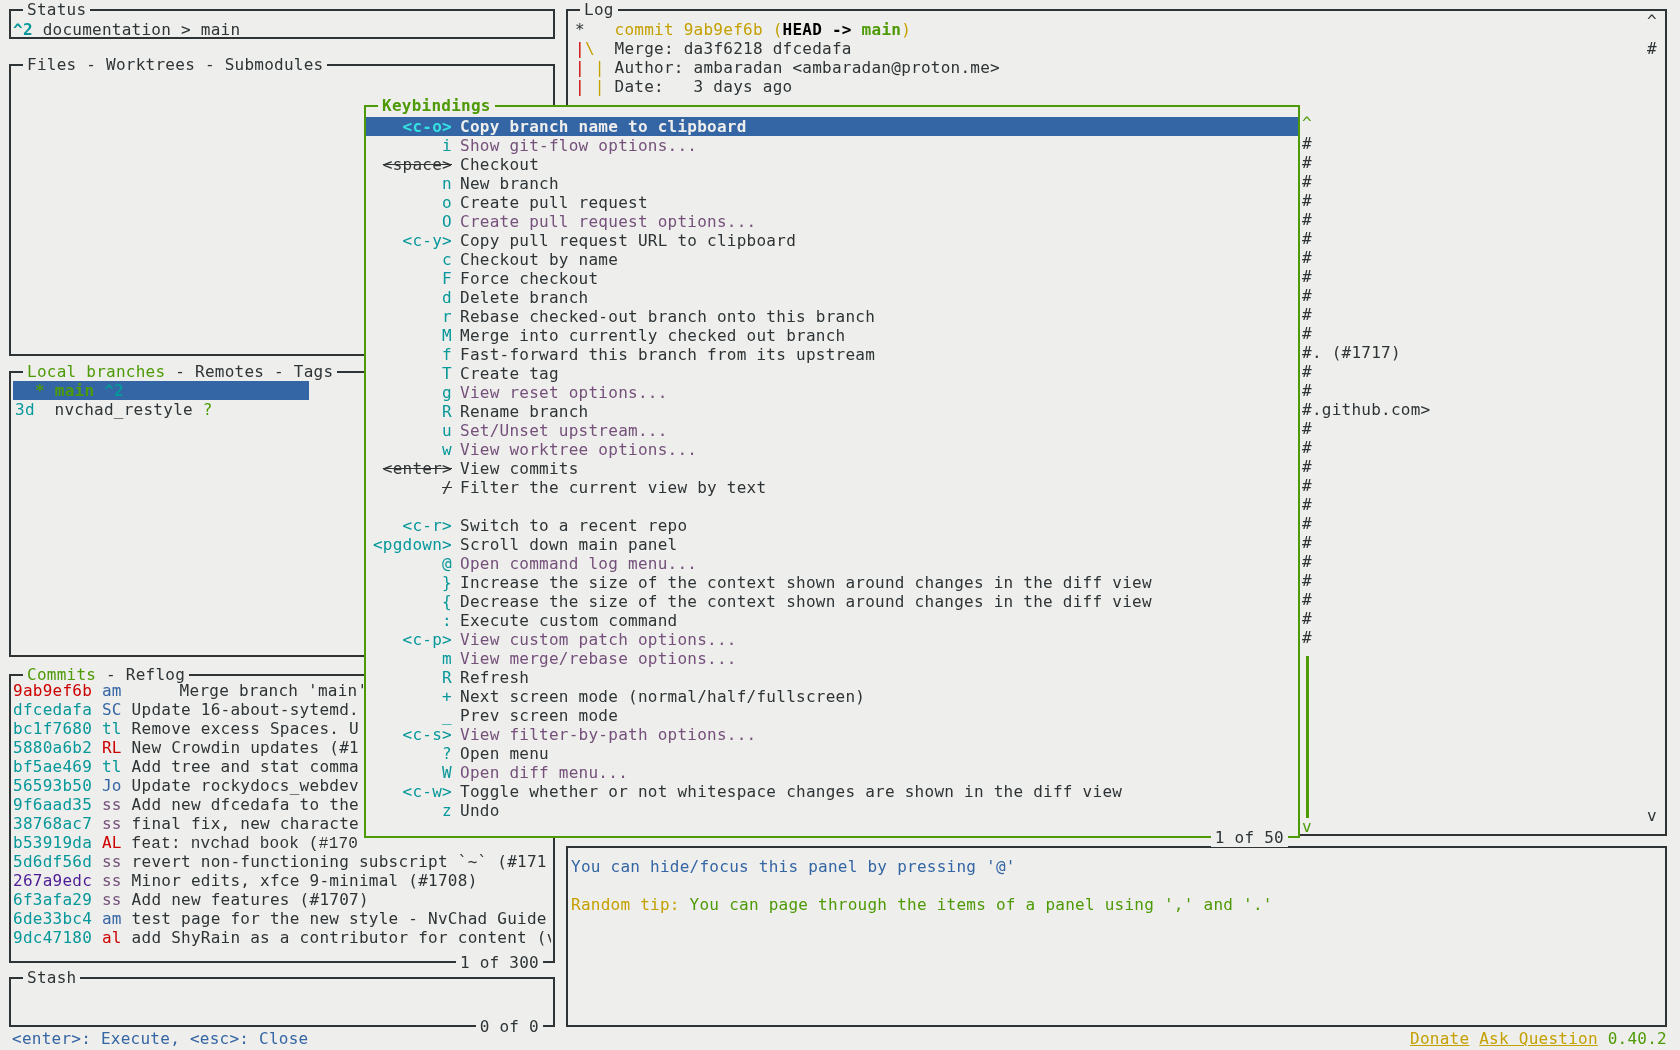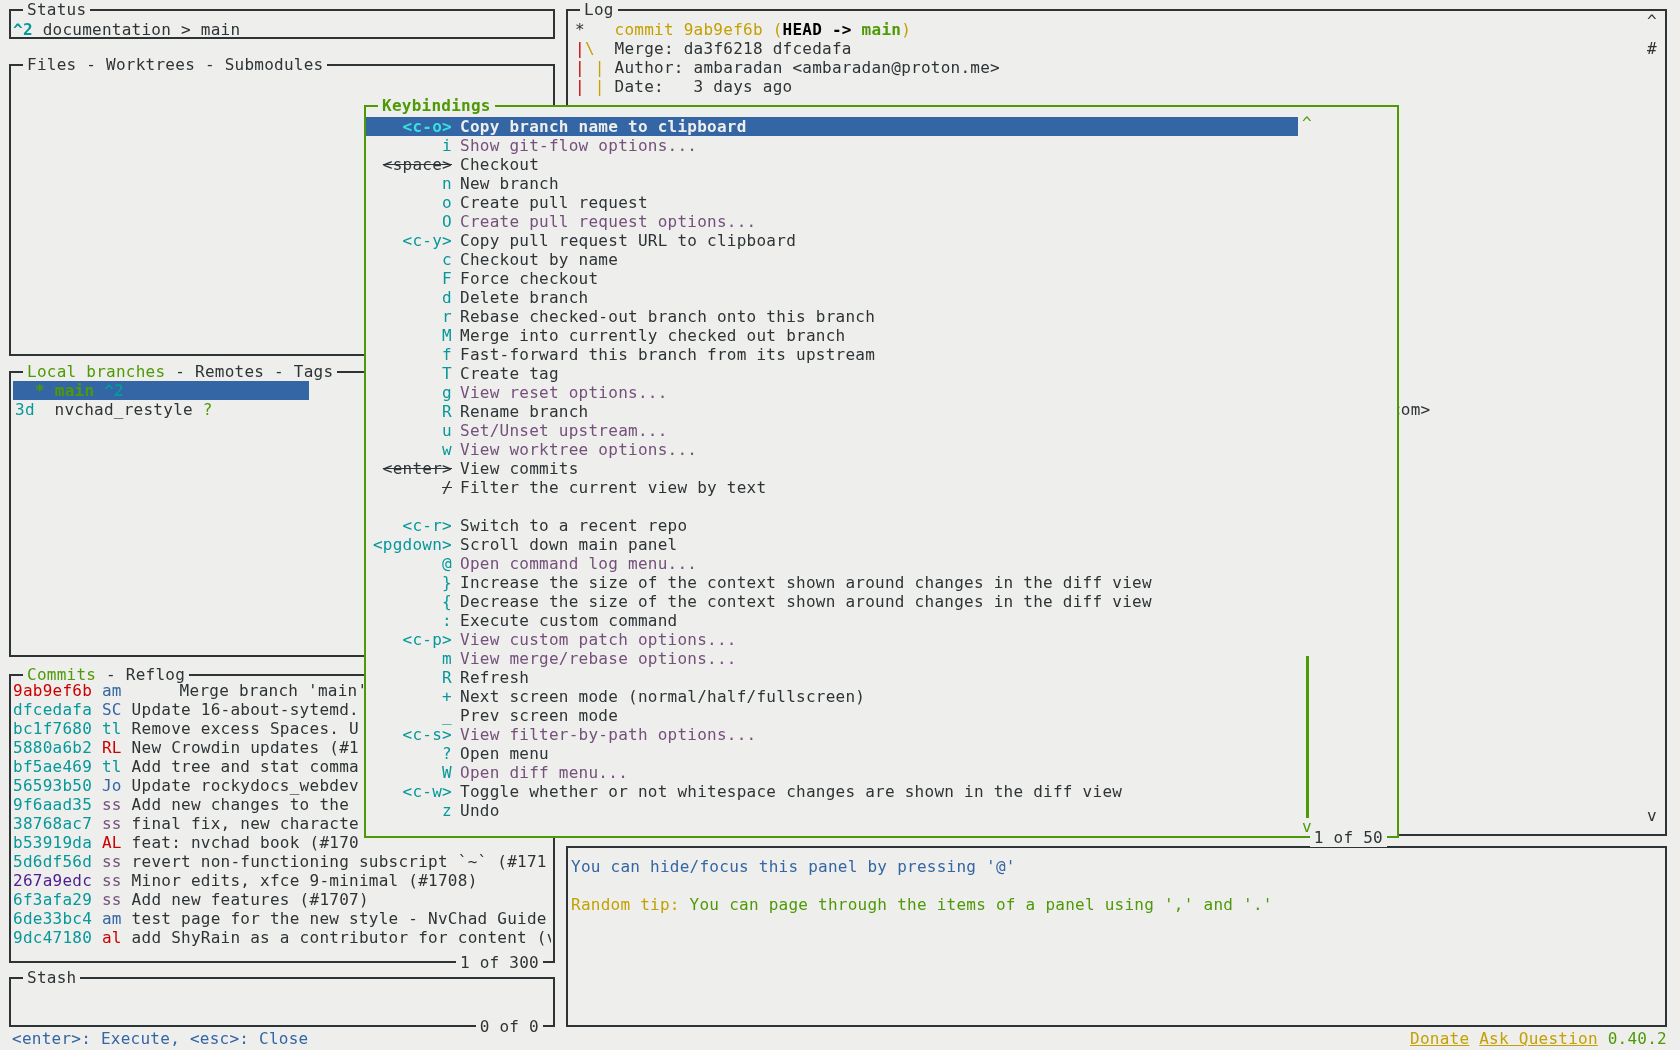--- a/index.html
+++ b/index.html
@@ -51,23 +51,23 @@
 
 <div class="panel" style="left:9px;top:674px;width:546px;height:289px">
   <div class="ptitle"><span class="green">Commits</span><span> - Reflog</span></div>
   <div class="rows" id="commit-rows" style="left:2px;top:5px;right:2px;overflow:hidden">
       <div class="trow"><span style="color: rgb(204, 0, 0);">9ab9ef6b</span><span style="color: rgb(46, 52, 54);"> </span><span style="color: rgb(52, 101, 164);">am</span><span style="color: rgb(46, 52, 54);"> </span><span style="color: rgb(46, 52, 54); margin-left: 48px;">Merge branch 'main' of</span></div>
       <div class="trow"><span style="color: rgb(6, 152, 154);">dfcedafa</span><span style="color: rgb(46, 52, 54);"> </span><span style="color: rgb(52, 101, 164);">SC</span><span style="color: rgb(46, 52, 54);"> </span><span style="color: rgb(46, 52, 54);">Update 16-about-sytemd.</span></div>
       <div class="trow"><span style="color: rgb(6, 152, 154);">bc1f7680</span><span style="color: rgb(46, 52, 54);"> </span><span style="color: rgb(6, 152, 154);">tl</span><span style="color: rgb(46, 52, 54);"> </span><span style="color: rgb(46, 52, 54);">Remove excess Spaces. U</span></div>
       <div class="trow"><span style="color: rgb(6, 152, 154);">5880a6b2</span><span style="color: rgb(46, 52, 54);"> </span><span style="color: rgb(204, 0, 0);">RL</span><span style="color: rgb(46, 52, 54);"> </span><span style="color: rgb(46, 52, 54);">New Crowdin updates (#1</span></div>
       <div class="trow"><span style="color: rgb(6, 152, 154);">bf5ae469</span><span style="color: rgb(46, 52, 54);"> </span><span style="color: rgb(6, 152, 154);">tl</span><span style="color: rgb(46, 52, 54);"> </span><span style="color: rgb(46, 52, 54);">Add tree and stat comma</span></div>
       <div class="trow"><span style="color: rgb(6, 152, 154);">56593b50</span><span style="color: rgb(46, 52, 54);"> </span><span style="color: rgb(52, 101, 164);">Jo</span><span style="color: rgb(46, 52, 54);"> </span><span style="color: rgb(46, 52, 54);">Update rockydocs_webdev</span></div>
-      <div class="trow"><span style="color: rgb(6, 152, 154);">9f6aad35</span><span style="color: rgb(46, 52, 54);"> </span><span style="color: rgb(117, 80, 123);">ss</span><span style="color: rgb(46, 52, 54);"> </span><span style="color: rgb(46, 52, 54);">Add new changes to the</span></div>
+      <div class="trow"><span style="color: rgb(6, 152, 154);">9f6aad35</span><span style="color: rgb(46, 52, 54);"> </span><span style="color: rgb(117, 80, 123);">ss</span><span style="color: rgb(46, 52, 54);"> </span><span style="color: rgb(46, 52, 54);">Add new dfcedafa to the</span></div>
       <div class="trow"><span style="color: rgb(6, 152, 154);">38768ac7</span><span style="color: rgb(46, 52, 54);"> </span><span style="color: rgb(117, 80, 123);">ss</span><span style="color: rgb(46, 52, 54);"> </span><span style="color: rgb(46, 52, 54);">final fix, new characte</span></div>
-      <div class="trow"><span style="color: rgb(6, 152, 154);">b53919da</span><span style="color: rgb(46, 52, 54);"> </span><span style="color: rgb(204, 0, 0);">AL</span><span style="color: rgb(46, 52, 54);"> </span><span style="color: rgb(46, 52, 54);">feat: nvchad book (#170</span></div>
+      <div class="trow"><span style="color: rgb(6, 152, 154);">b53919da</span><span style="color: rgb(46, 52, 54);"> </span><span style="color: rgb(204, 0, 0);">AL</span><span style="color: rgb(46, 52, 54);"> </span><span style="color: rgb(46, 52, 54); font-family: Liberation Mono, monospace;">feat: nvchad book (#170</span></div>
       <div class="trow"><span style="color: rgb(6, 152, 154);">5d6df56d</span><span style="color: rgb(46, 52, 54);"> </span><span style="color: rgb(117, 80, 123);">ss</span><span style="color: rgb(46, 52, 54);"> </span><span style="color: rgb(46, 52, 54);">revert non-functioning subscript `~` (#171</span></div>
       <div class="trow"><span style="color: #4c1d95;">267a9edc</span><span style="color: rgb(46, 52, 54);"> </span><span style="color: rgb(117, 80, 123);">ss</span><span style="color: rgb(46, 52, 54);"> </span><span style="color: rgb(46, 52, 54);">Minor edits, xfce 9-minimal (#1708)</span></div>
       <div class="trow"><span style="color: rgb(6, 152, 154);">6f3afa29</span><span style="color: rgb(46, 52, 54);"> </span><span style="color: rgb(117, 80, 123);">ss</span><span style="color: rgb(46, 52, 54);"> </span><span style="color: rgb(46, 52, 54);">Add new features (#1707)</span></div>
       <div class="trow"><span style="color: rgb(6, 152, 154);">6de33bc4</span><span style="color: rgb(46, 52, 54);"> </span><span style="color: rgb(52, 101, 164);">am</span><span style="color: rgb(46, 52, 54);"> </span><span style="color: rgb(46, 52, 54);">test page for the new style - NvChad Guide</span></div>
       <div class="trow"><span style="color: rgb(6, 152, 154);">9dc47180</span><span style="color: rgb(46, 52, 54);"> </span><span style="color: rgb(204, 0, 0);">al</span><span style="color: rgb(46, 52, 54);"> </span><span style="color: rgb(46, 52, 54);">add ShyRain as a contributor for content (v</span></div>
     </div>
   <div class="ctr">1 of 300</div>
 </div>
 
 <div class="panel" style="left:9px;top:977px;width:546px;height:50px">
@@ -129,21 +129,21 @@
 </div>
 
 <div class="panel" style="left:566px;top:846px;width:1101px;height:181px">
   <div class="rows" id="info-lines" style="left:3px;top:9px;right:2px;overflow:hidden">
       <div class="trow"><span style="color: rgb(52, 101, 164);">You can hide/focus this panel by pressing '@'</span></div>
       <div class="trow"></div>
       <div class="trow"><span style="color: rgb(196, 160, 0);">Random tip: </span><span style="color: rgb(78, 154, 6);">You can page through the items of a panel using ',' and '.'</span></div>
     </div>
 </div>
 
-<div class="panel popup" style="left:364px;top:105px;width:1035px;height:733px">
+<div class="panel popup" style="left:364px;top:105px;width:936px;height:733px">
   <div class="ptitle">Keybindings</div>
   <div class="rows" id="kb-rows" style="left:0;top:10px;width:932px">
       <div class="trow kbrow sel"><span class="kbkey">&lt;c-o&gt;</span><span class="kbdesc">Copy branch name to clipboard</span></div>
       <div class="trow kbrow"><span class="kbkey">i</span><span class="kbdesc m">Show git-flow options...</span></div>
       <div class="trow kbrow"><span class="kbkey strike">&lt;space&gt;</span><span class="kbdesc">Checkout</span></div>
       <div class="trow kbrow"><span class="kbkey">n</span><span class="kbdesc">New branch</span></div>
       <div class="trow kbrow"><span class="kbkey">o</span><span class="kbdesc">Create pull request</span></div>
       <div class="trow kbrow"><span class="kbkey">O</span><span class="kbdesc m">Create pull request options...</span></div>
       <div class="trow kbrow"><span class="kbkey">&lt;c-y&gt;</span><span class="kbdesc">Copy pull request URL to clipboard</span></div>
       <div class="trow kbrow"><span class="kbkey">c</span><span class="kbdesc">Checkout by name</span></div>

